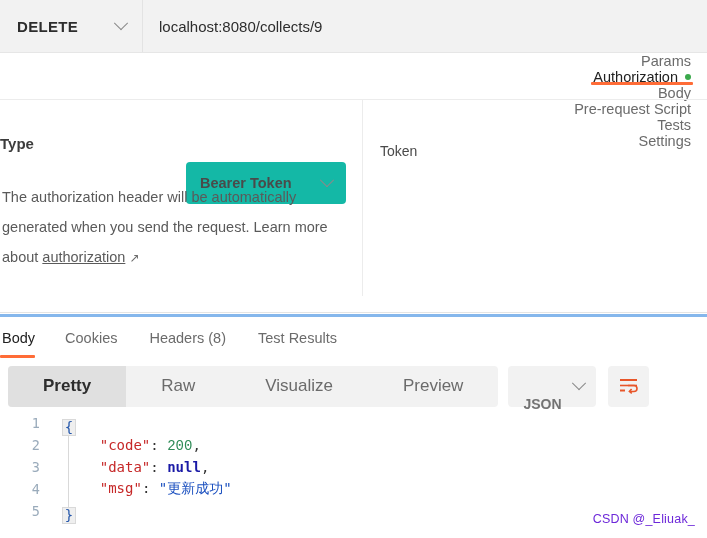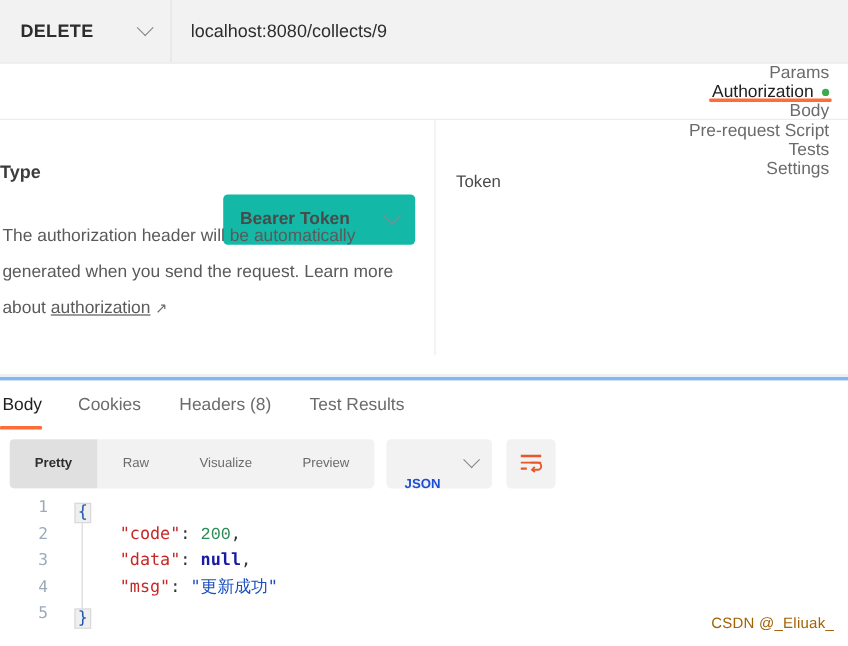--- a/index.html
+++ b/index.html
@@ -171,34 +171,34 @@
   }
   .seg-group {
     margin-left: 8px;
     height: 41px;
     background: #f2f2f2; border-radius: 4px;
     display: flex; align-items: stretch;
     overflow: hidden;
   }
   .seg {
     display: flex; align-items: center;
-    padding: 0 21px;
-    font-size: 11px; color: #6b6b6b;
+    padding: 0 35px;
+    font-size: 17px; color: #6b6b6b;
   }
   .seg.active {
     background: #e0e0e0; color: #2d2d2d; font-weight: 600;
   }
   .fmt-select {
     margin-left: 10px;
     width: 88px; height: 41px;
     background: #f2f2f2; border-radius: 4px;
     display: flex; align-items: center; justify-content: space-between;
     padding: 0 12px 0 15px; box-sizing: border-box;
   }
-  .fmt-label { font-size: 11px; color: #1d4ed8; font-weight: 600; margin-top: 36px; }
+  .fmt-label { font-size: 14px; color: #737373; font-weight: 600; margin-top: 36px; }
   .wrap-btn {
     margin-left: 12px;
     width: 41px; height: 41px;
     background: #f2f2f2; border-radius: 4px;
     display: flex; align-items: center; justify-content: center;
   }
 
   
   .code-area {
     position: absolute; left: 0; top: 412px;
@@ -246,21 +246,21 @@
   }
   .k-str  { color: #c62828; }
   .k-num  { color: #2e8b57; font-family: Liberation Mono, monospace; }
   .k-null { color: #1a1aa6; font-weight: bold; }
   .k-val  { color: #1a4fbf; }
   .k-punc { color: #333333; }
 
   
   .watermark {
     position: absolute; right: 12px; bottom: 12px;
-    font-size: 12.5px; color: #a16207;
+    font-size: 12.5px; color: #6d28d9;
     font-family: "Liberation Sans", sans-serif;
     letter-spacing: 0.2px;
   }
 </style>
 </head>
 <body>
 
 <div id="app">
 
   <div class="urlbar">

